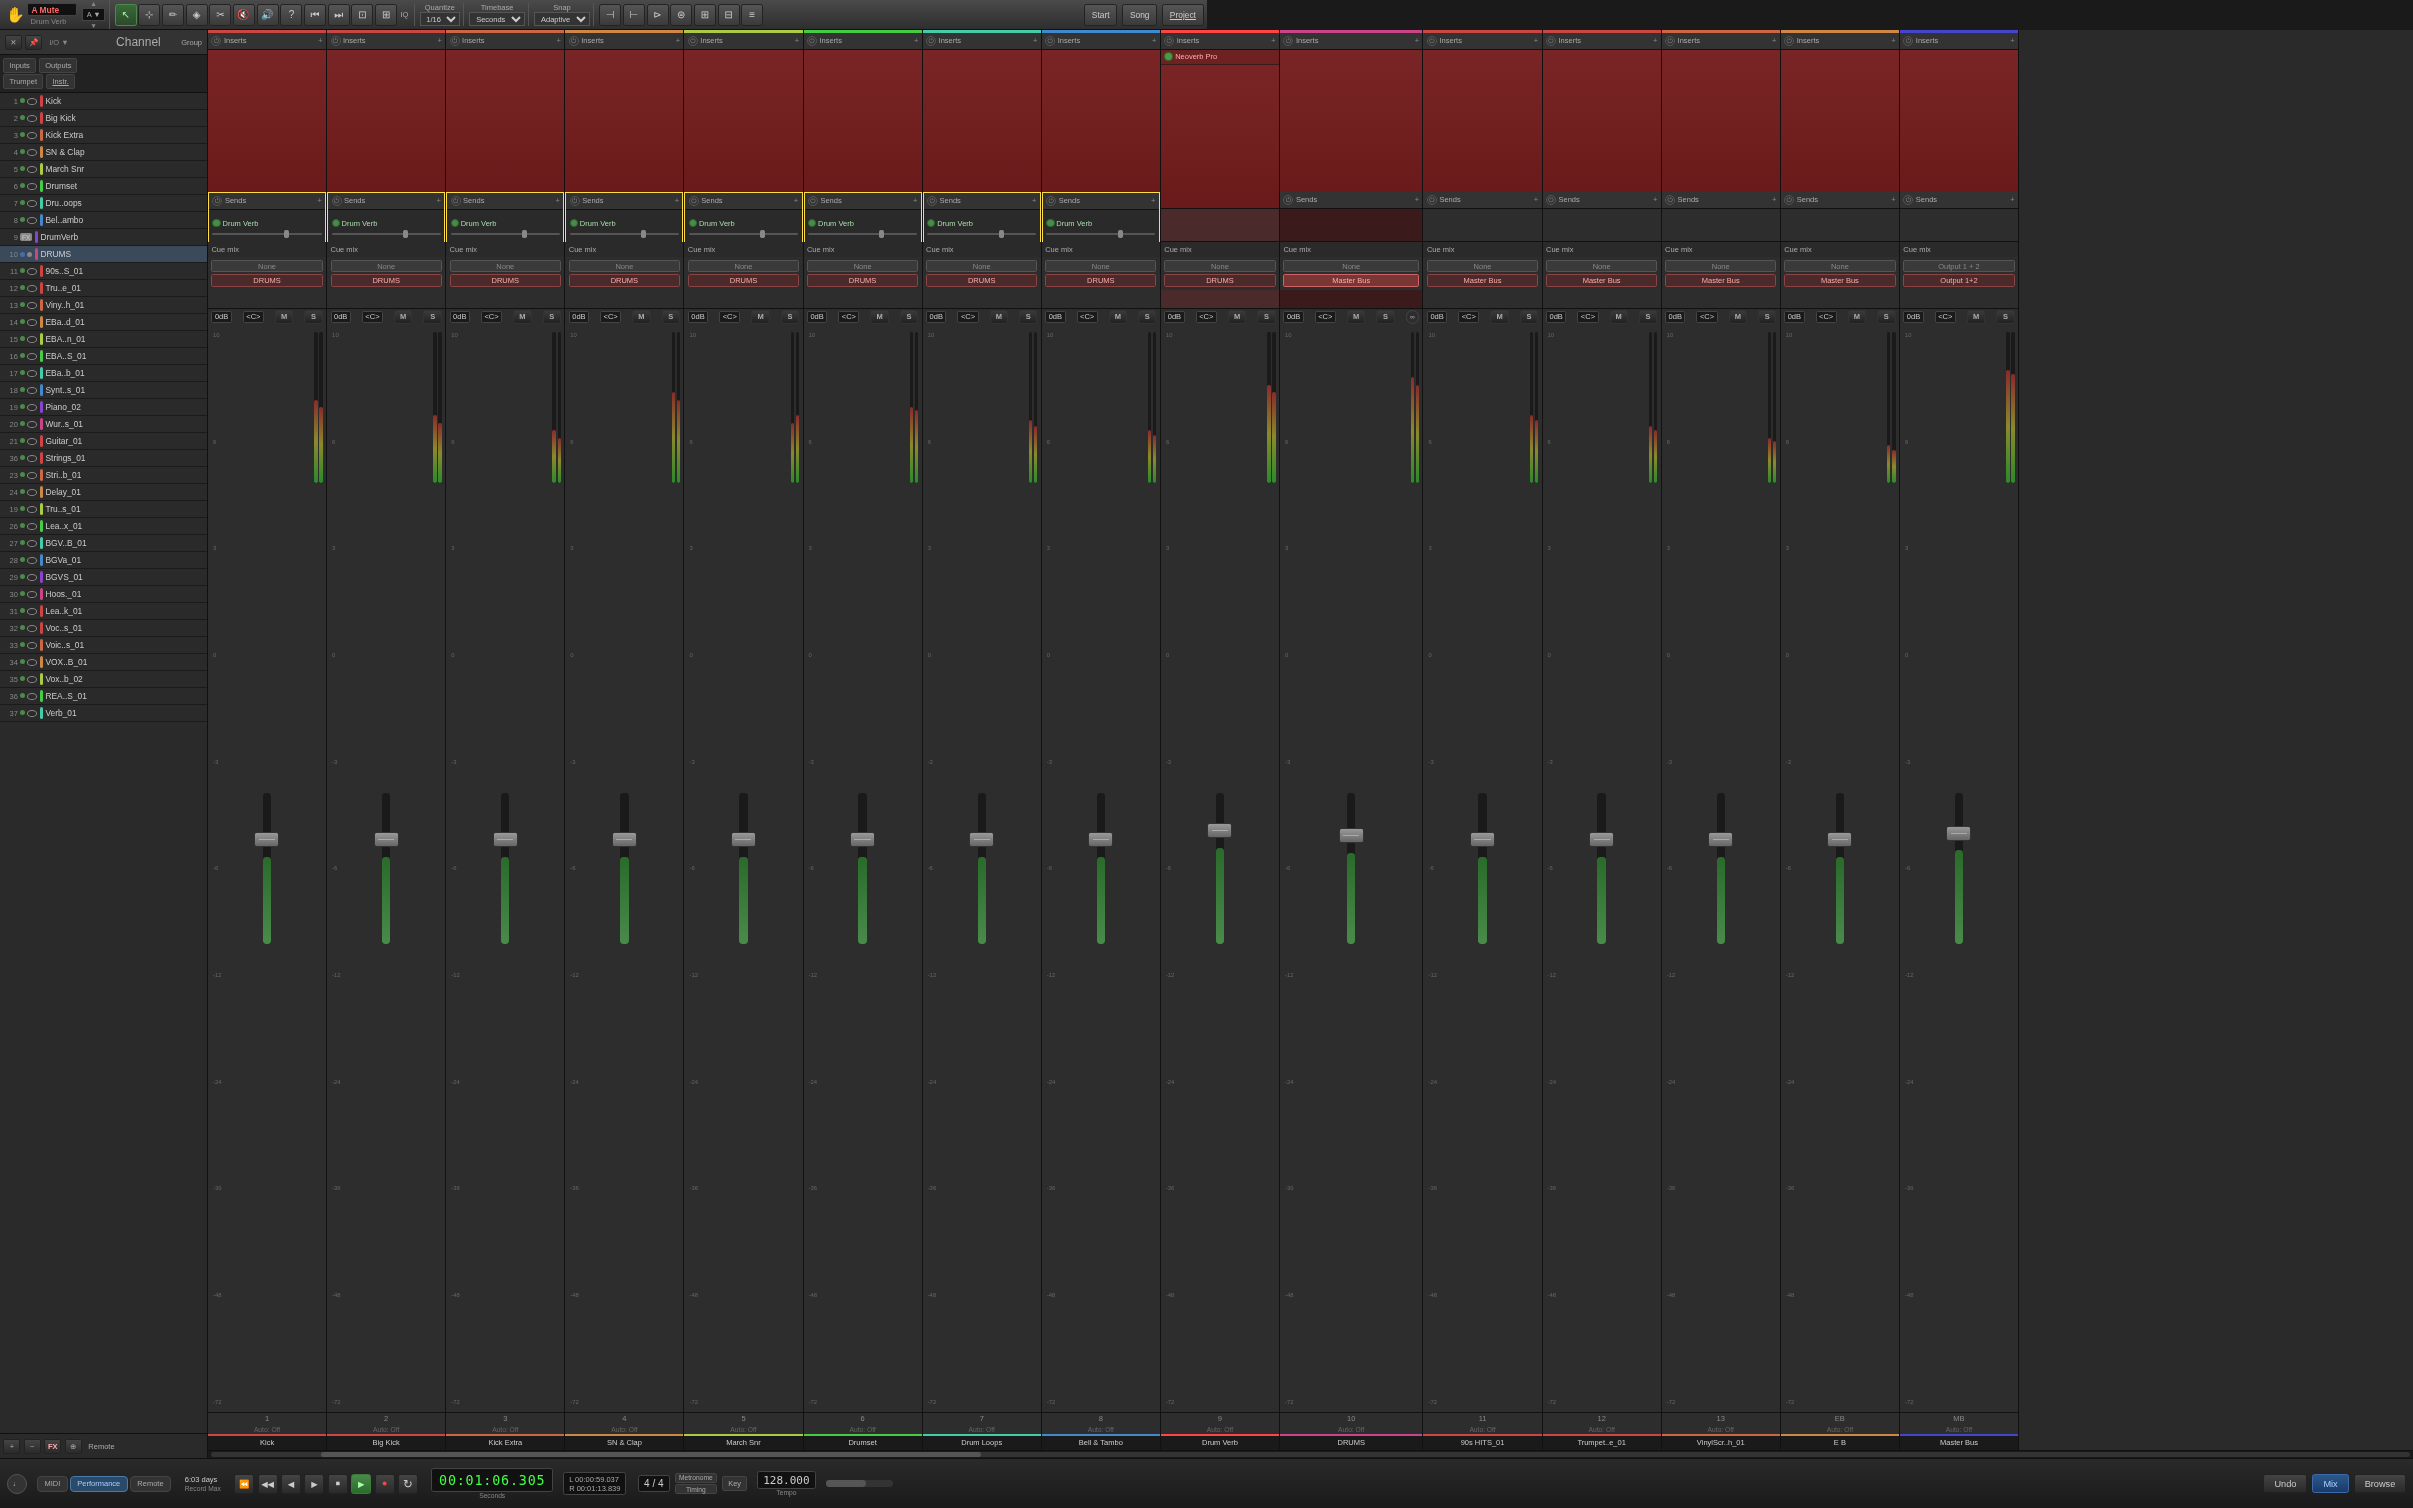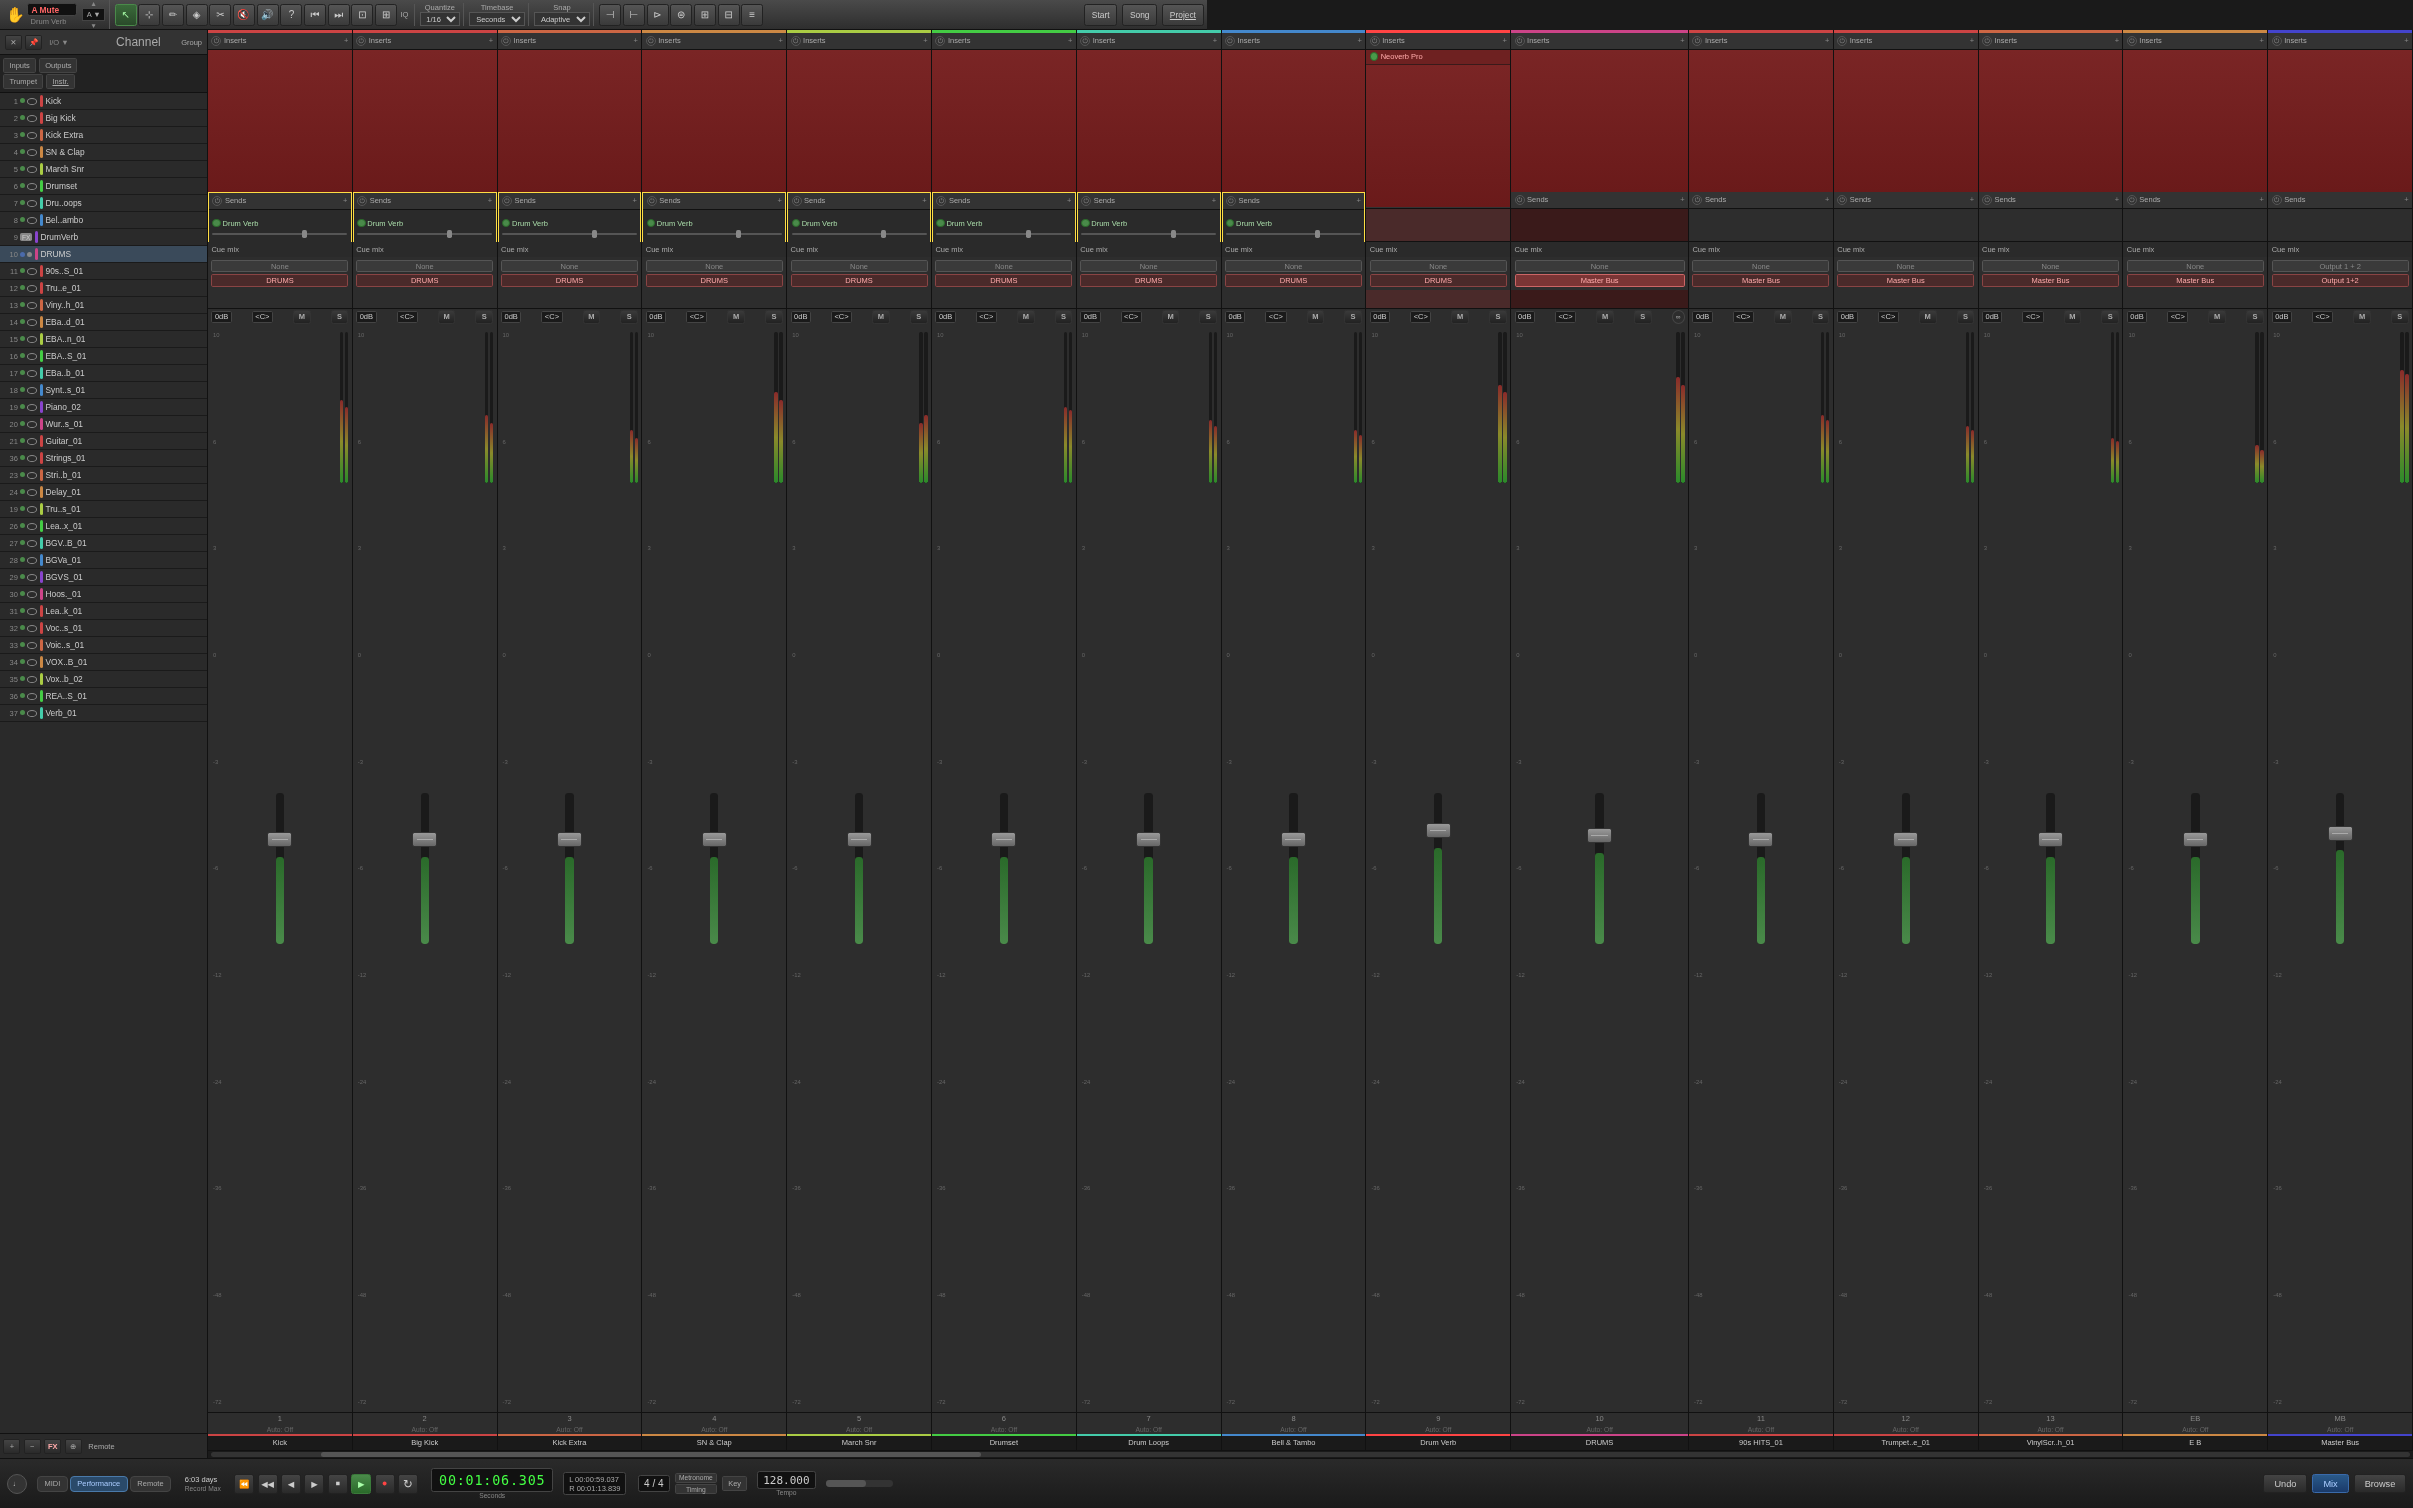--- a/index.html
+++ b/index.html
@@ -343,21 +343,21 @@
     .fader-section {
       flex: 1;
       display: flex;
       flex-direction: column;
       background: #2d2d2d;
       min-height: 168px;
     }
     .fader-top {
       padding: 1.7px 3.4px;
       display: flex;
-      gap: 20px;
+      gap: 11px;
       align-items: center;
       font-size: 7.5px;
       text-align: right;
     }
     .gain-val {
       background: #1a1a1a;
       border: 0.8px solid #444;
       border-radius: 1.7px;
       padding: 0.8px 2.5px;
       color: #ccc;

